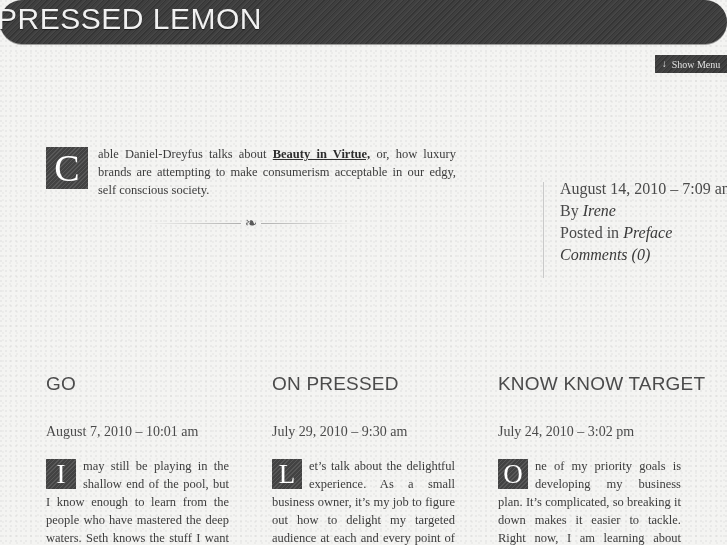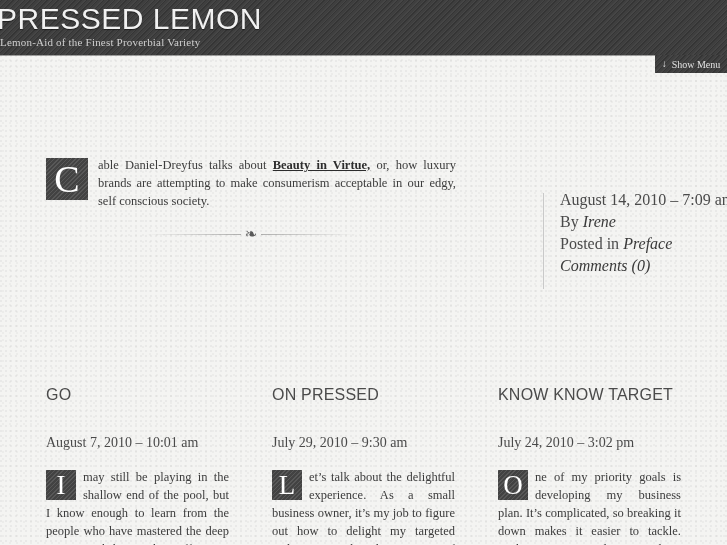--- a/index.html
+++ b/index.html
@@ -16,33 +16,34 @@
       radial-gradient(circle at 3px 4px, rgba(0,0,0,0.030) 1px, transparent 0);
     background-size: 5px 5px, 7px 7px;
     font-family: "Liberation Serif", "DejaVu Serif", serif;
     color: #3a3a3a;
     position: relative;
   }
 
   
   .site-header {
     position: relative;
-    height: 55px;
+    height: 44px;
     background-color: #3b3b3b;
     background-image: repeating-linear-gradient(
       135deg,
       rgba(255,255,255,0.055) 0px,
       rgba(255,255,255,0.055) 1px,
       rgba(0,0,0,0.10) 1px,
       rgba(0,0,0,0.10) 2px,
       rgba(255,255,255,0.02) 2px,
       rgba(255,255,255,0.02) 4px
     );
     overflow: visible;
     box-shadow: 0 1px 0 rgba(0,0,0,0.35);
+    border-radius: 27px;
   }
   .site-title {
     position: absolute;
     left: -3px;
     top: 2px;
     margin: 0;
     font-family: "Liberation Sans", sans-serif;
     font-weight: 400;
     font-size: 30px;
     letter-spacing: 0.5px;
@@ -197,21 +198,21 @@
     width: 636px;
     display: flex;
     gap: 43px;
   }
   .post-col {
     width: 183px;
   }
   .post-title {
     font-family: "Liberation Sans", sans-serif;
     font-weight: 400;
-    font-size: 16px;
+    font-size: 19px;
     color: #4b4b4b;
     margin: 0 0 30px 0;
     letter-spacing: 0.2px;
     line-height: 20px;
     white-space: nowrap;
   }
   .post-date {
     font-size: 14px;
     color: #4a4a4a;
     margin: 0 0 17px 0;
@@ -242,21 +243,20 @@
     line-height: 30px;
     text-align: center;
     box-sizing: border-box;
   }
 </style>
 </head>
 <body>
 
 <header class="site-header">
   <h1 class="site-title">PRESSED LEMON</h1>
-  <p class="site-tagline">Lemon-Aid of the Finest Proverbial Variety</p>
 </header>
 
 <div class="menu-tab">
   <span class="arrow">↓</span>
   <span>Show Menu</span>
 </div>
 
 <main class="content">
 
   <article class="featured">

